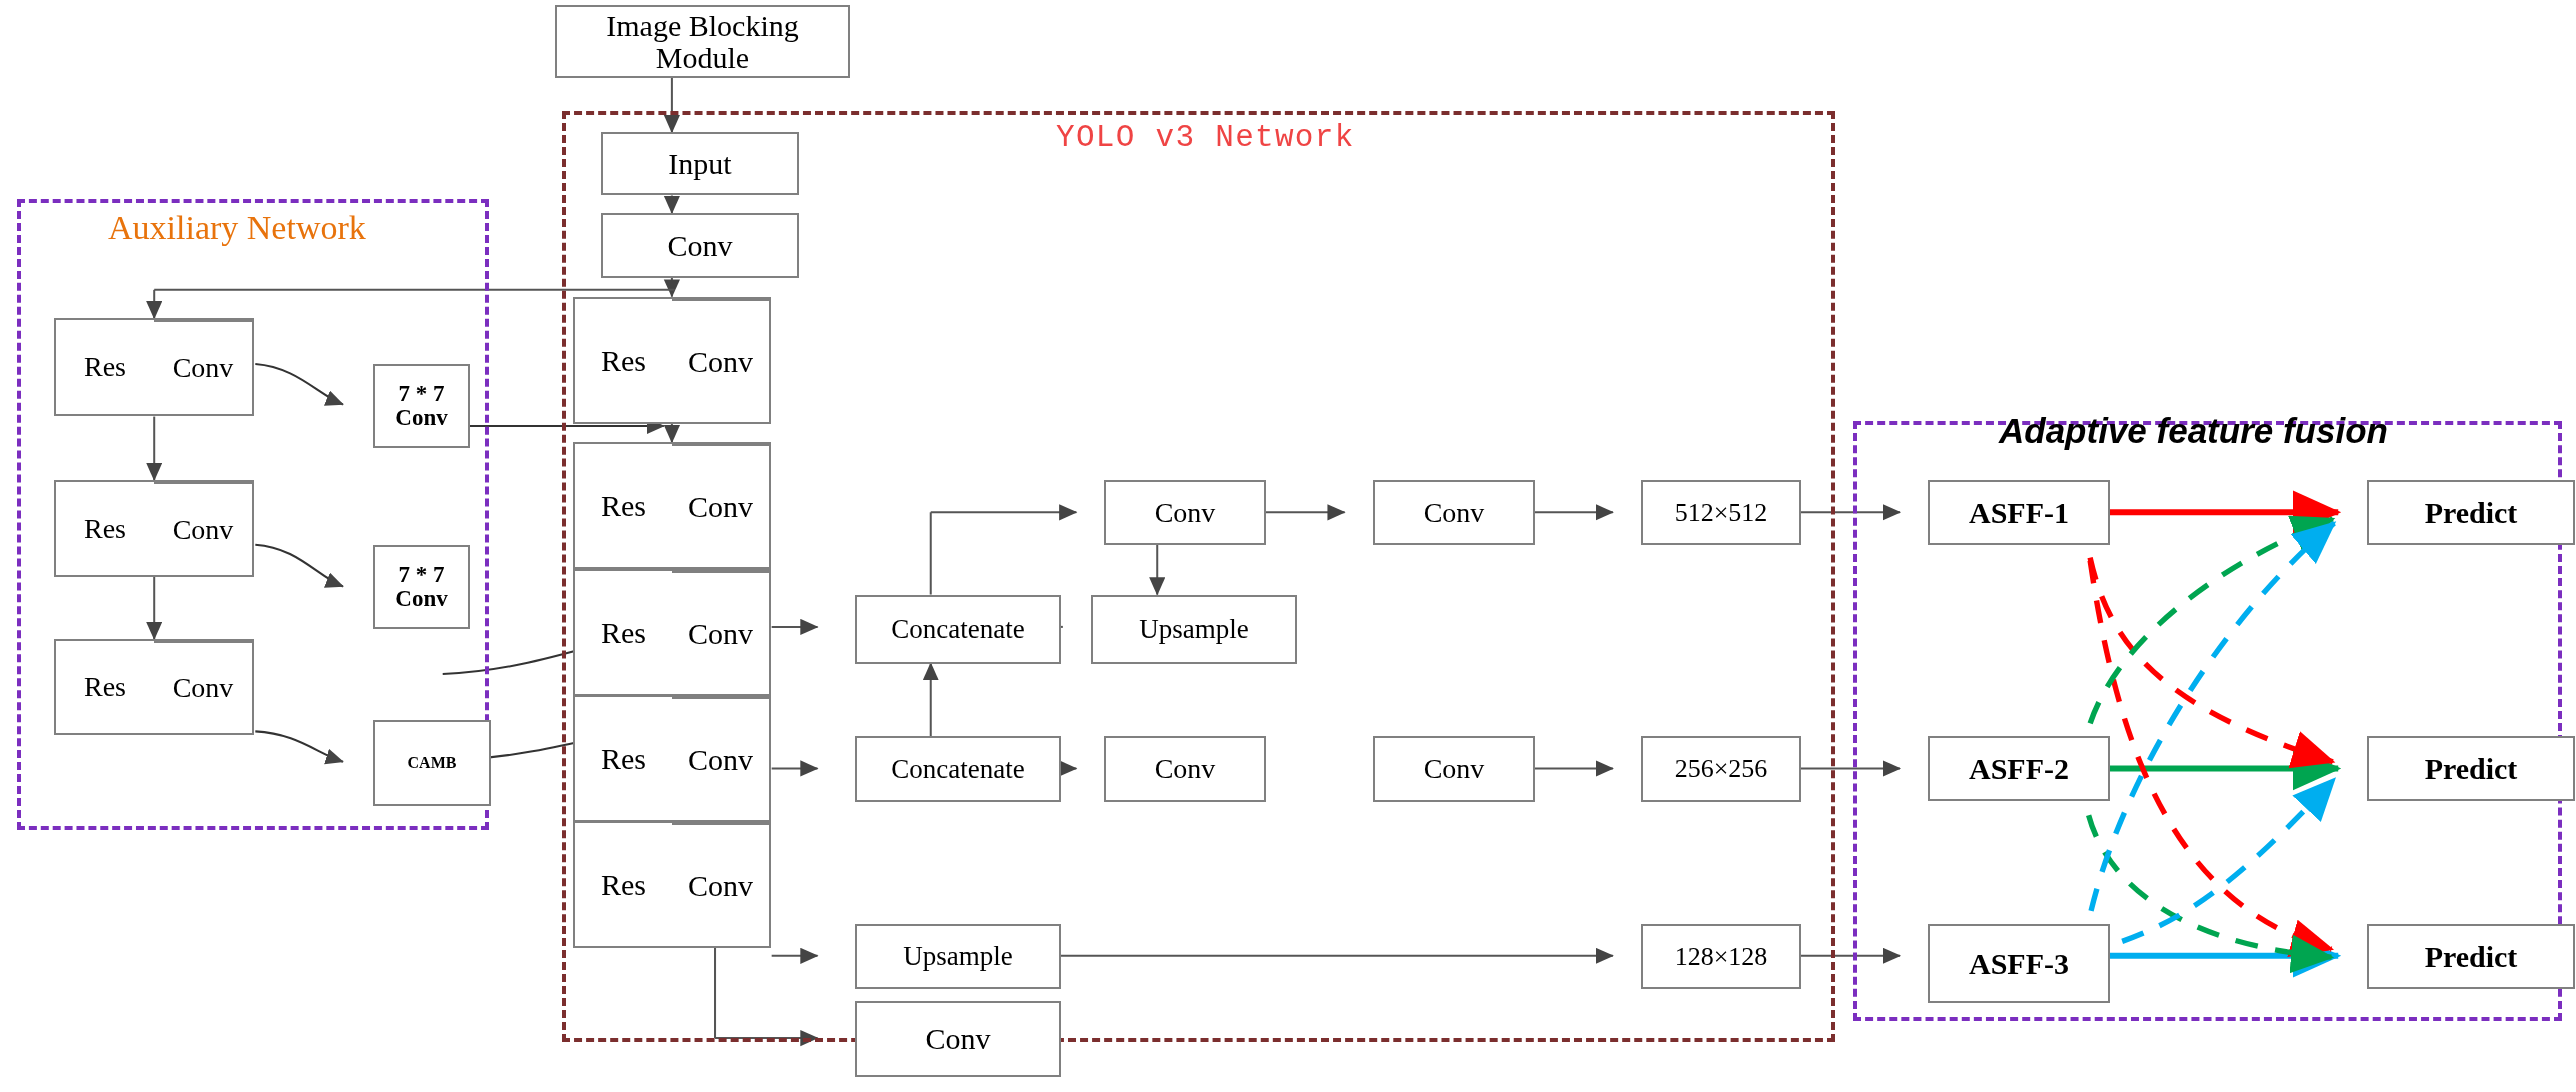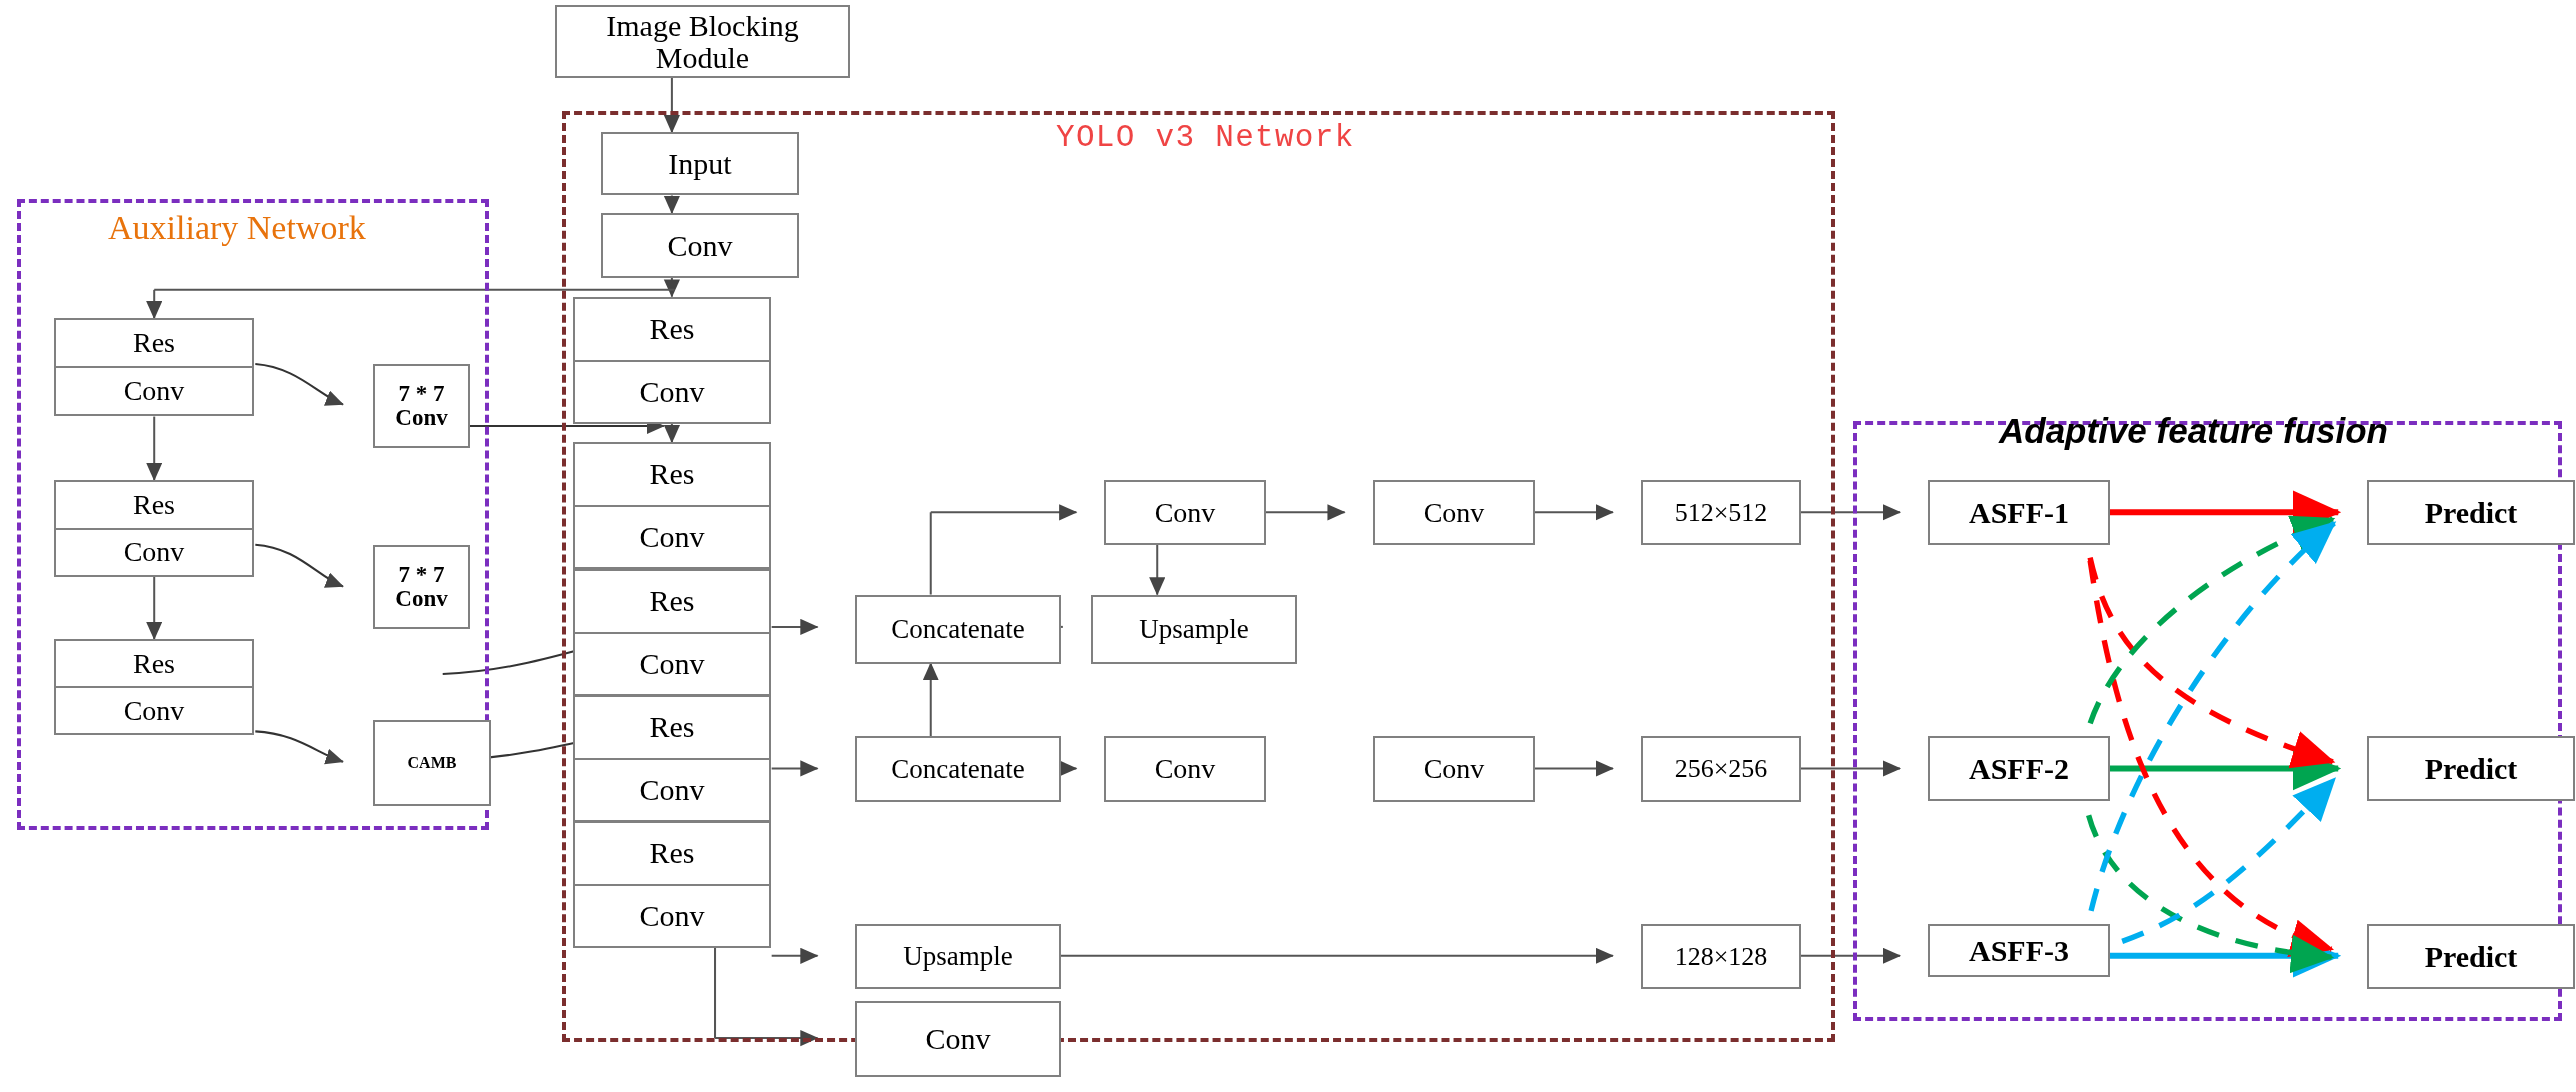--- a/index.html
+++ b/index.html
@@ -2,21 +2,21 @@
 <html style="font-size:10.8px"><head>
 <meta charset="utf-8">
 <style>
   html,body{margin:0;padding:0;background:#fff;}
   body{font-family:"Liberation Serif",serif;}
   #stage{position:relative;width:2576px;height:1092px;background:#ffffff;overflow:hidden;}
   svg#canvas{position:absolute;left:0;top:0;width:2576px;height:1092px;}
   .bx{position:absolute;box-sizing:border-box;border:2px solid #808080;background:#fff;
       display:flex;align-items:center;justify-content:center;text-align:center;
       font-family:"Liberation Serif",serif;color:#000;line-height:1.05;margin-left:28px;}
-  .stack{position:absolute;box-sizing:border-box;border:2px solid #808080;background:#fff;display:flex;flex-direction:column;}
+  .stack{position:absolute;box-sizing:border-box;border:2px solid #808080;background:#fff;display:flex;flex-direction:row;}
   .stack>div{flex:1;display:flex;align-items:center;justify-content:center;
       font-family:"Liberation Serif",serif;color:#000;}
   .stack>div+div{border-top:2px solid #808080;}
   .lbl{position:absolute;white-space:nowrap;}
   .yolo-title{font-family:"Liberation Mono",monospace;font-size:31px;color:#ef4444;letter-spacing:1.3px;}
   .aux-title{font-family:"Liberation Serif",serif;font-size:34px;color:#E8730C;}
   .aff-title{font-family:"Liberation Sans",sans-serif;font-size:35px;font-weight:bold;color:#000;font-style:italic;}
   .dash{position:absolute;box-sizing:border-box;background:transparent;}
   .d-maroon{border:4px dashed #7B2E2E;}
   .d-purple{border:4.7px dashed #7B2EBF;}
@@ -261,21 +261,21 @@
     <span>Predict</span>
   </div>
 
   <div class="bx b-strong" style="left:1900px;top:736px;width:182px;height:65px;font-size:30px;align-items:center;">
     <span>ASFF-2</span>
   </div>
   <div class="bx b-strong" style="left:2339px;top:736px;width:208px;height:65px;font-size:30px;">
     <span>Predict</span>
   </div>
 
-  <div class="bx b-strong" style="left:1900px;top:924px;width:182px;height:53px;font-size:30px;text-align:center;">
+  <div class="bx b-strong" style="left:1900px;top:924px;width:182px;height:79px;font-size:30px;text-align:center;">
     <span>ASFF-3</span>
   </div>
   <div class="bx b-strong" style="left:2339px;top:924px;width:208px;height:65px;font-size:30px;">
     <span>Predict</span>
   </div>
 
 </div>
 
 
 </body></html>

